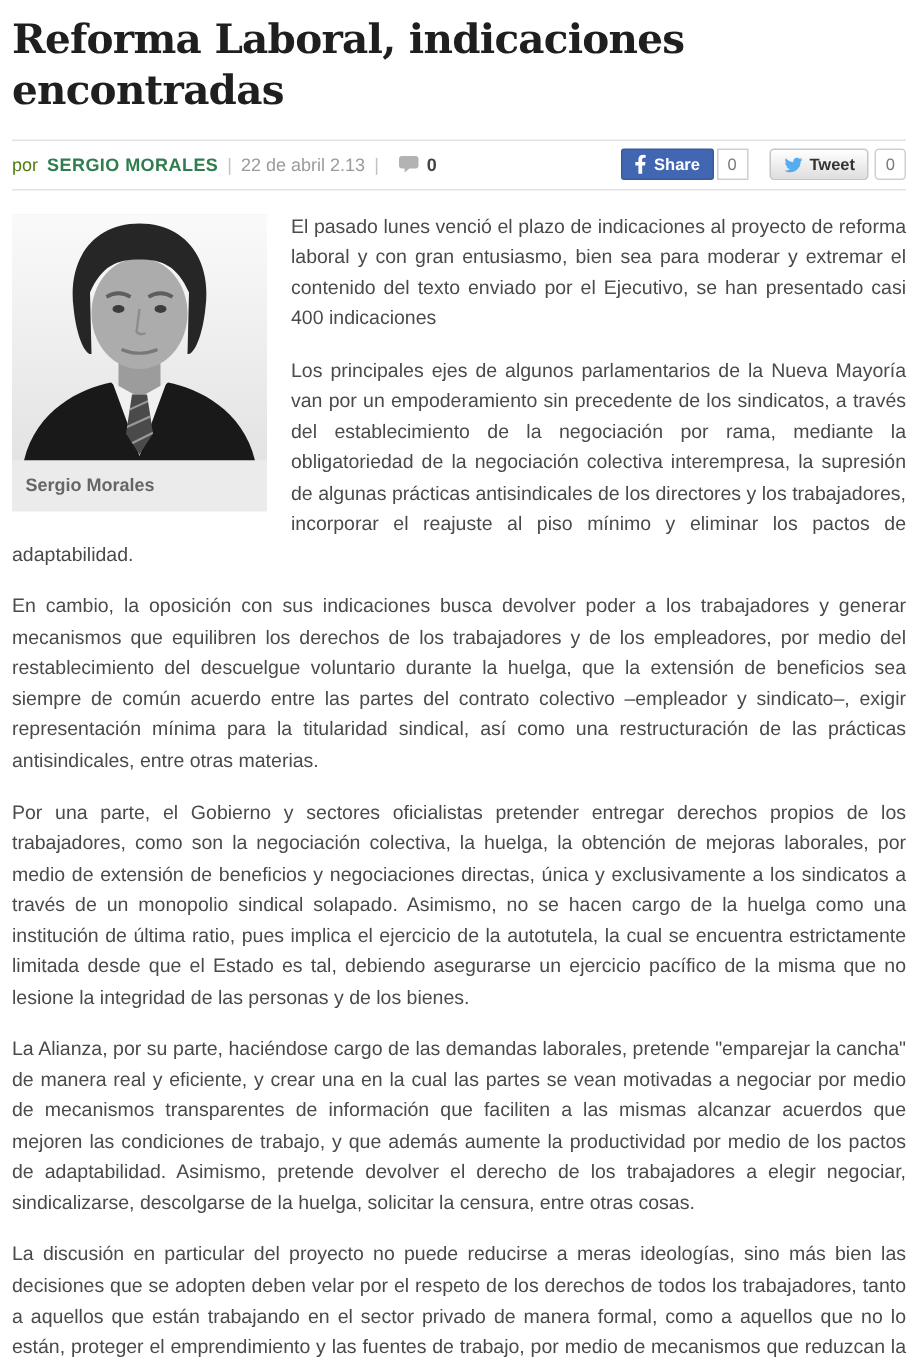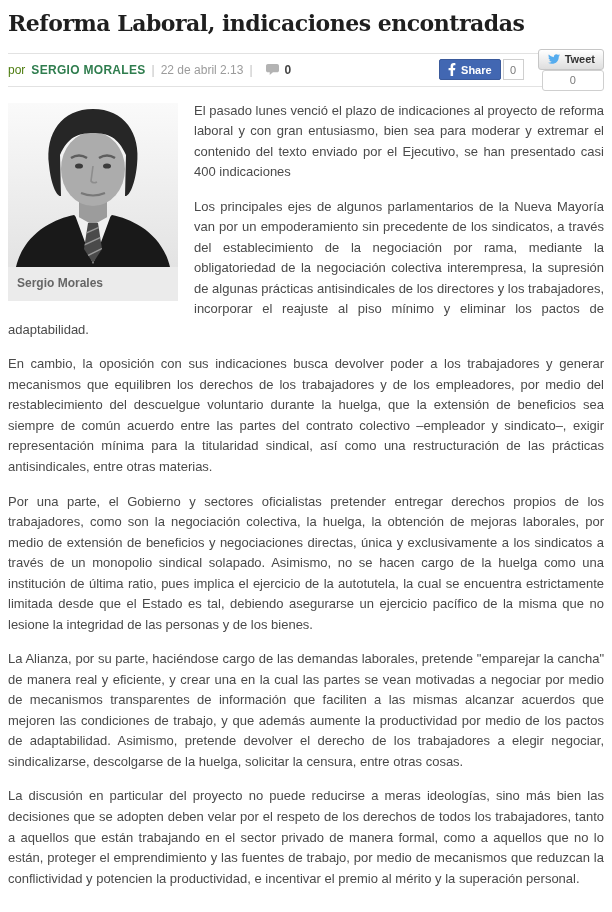--- a/index.html
+++ b/index.html
@@ -8,21 +8,21 @@
     width:612px;
     font-family:"Liberation Sans", sans-serif;
     color:#4a4a4a;
     -webkit-font-smoothing:antialiased;
   }
   .page { width:612px; min-height:912px; background:#fff; padding:8px 8px 12px 8px; }
 
   h1.article-title {
     font-family:"DejaVu Serif", serif;
     font-weight:bold;
-    font-size:22px;
+    font-size:27px;
     line-height:1.25;
     color:#1f1f1f;
     letter-spacing:-0.5px;
     margin:2px 0 15px 0;
   }
 
   .byline-bar {
     display:flex; align-items:center;
     border-top:1px solid #e2e2e2;
     border-bottom:1px solid #e2e2e2;
@@ -35,21 +35,21 @@
   .by-prefix { color:#4d7c0f; }
   .author-link { color:var(--author-green, #2f7d4e); font-weight:bold; letter-spacing:0.3px; text-decoration:none; cursor:pointer; }
   .pipe { color:#c2c2c2; }
   .pub-date { color:#9b9b9b; }
   .comments-link { display:inline-flex; align-items:center; gap:5px; margin-left:6px; cursor:pointer; text-decoration:none; }
   .comments-count { color:#444; font-weight:bold; }
   .comment-icon svg, .fb-icon svg, .tw-icon svg { display:block; }
 
   .share-group { margin-left:auto; display:flex; align-items:center; }
   .fb-unit, .tw-unit { display:flex; align-items:stretch; }
-  .tw-unit { margin-left:14px;flex-direction:column; }
+  .tw-unit { margin-left:14px; }
   .fb-btn {
     display:flex; align-items:center; gap:5px;
     background:var(--facebook-blue, #4267b2);
     border:1px solid #3b5a9b;
     color:#fff; font-size:11px; font-weight:bold;
     height:21px; padding:0 8px; border-radius:2px;
     cursor:pointer; font-family:"Liberation Sans", sans-serif;
   }
   .count-box {
     height:21px; min-width:21px; padding:0 5px;

